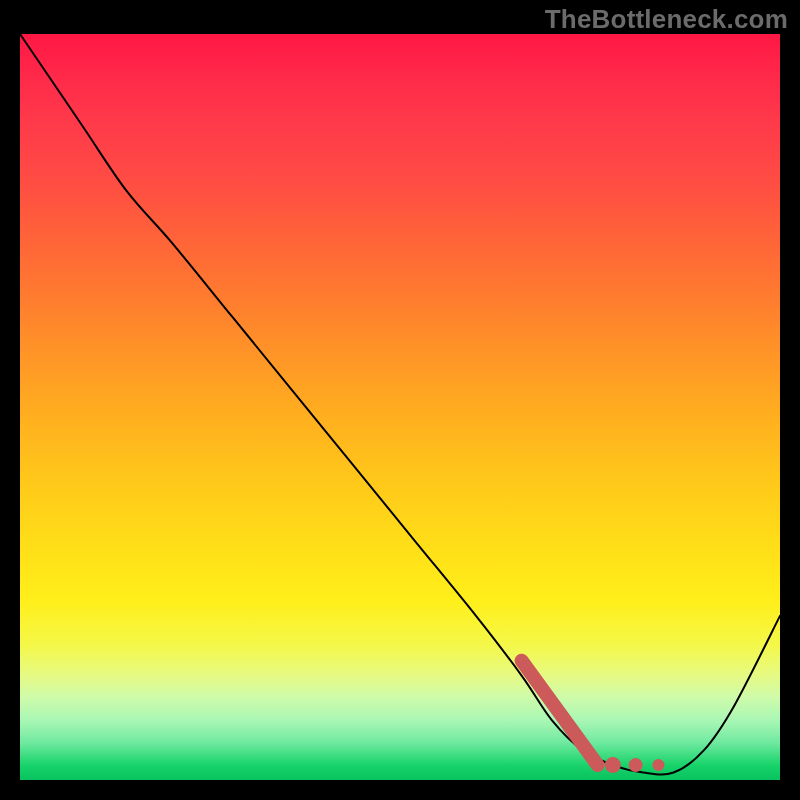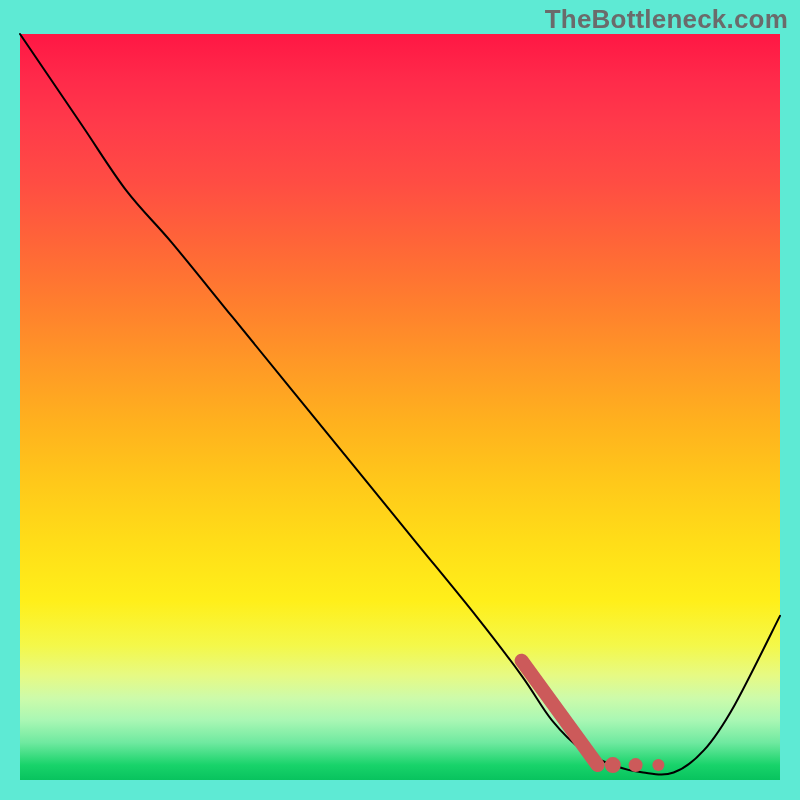--- a/index.html
+++ b/index.html
@@ -7,21 +7,21 @@
     padding: 0;
     width: 800px;
     height: 800px;
     overflow: hidden;
     font-family: Arial, Helvetica, sans-serif;
   }
   .canvas {
     position: relative;
     width: 800px;
     height: 800px;
-    background: #5eead4;
+    background: #000000;
   }
   .watermark {
     position: absolute;
     top: 4px;
     right: 12px;
     font-size: 26px;
     font-weight: 600;
     color: #6b6b6b;
     letter-spacing: 0.2px;
     z-index: 20;

